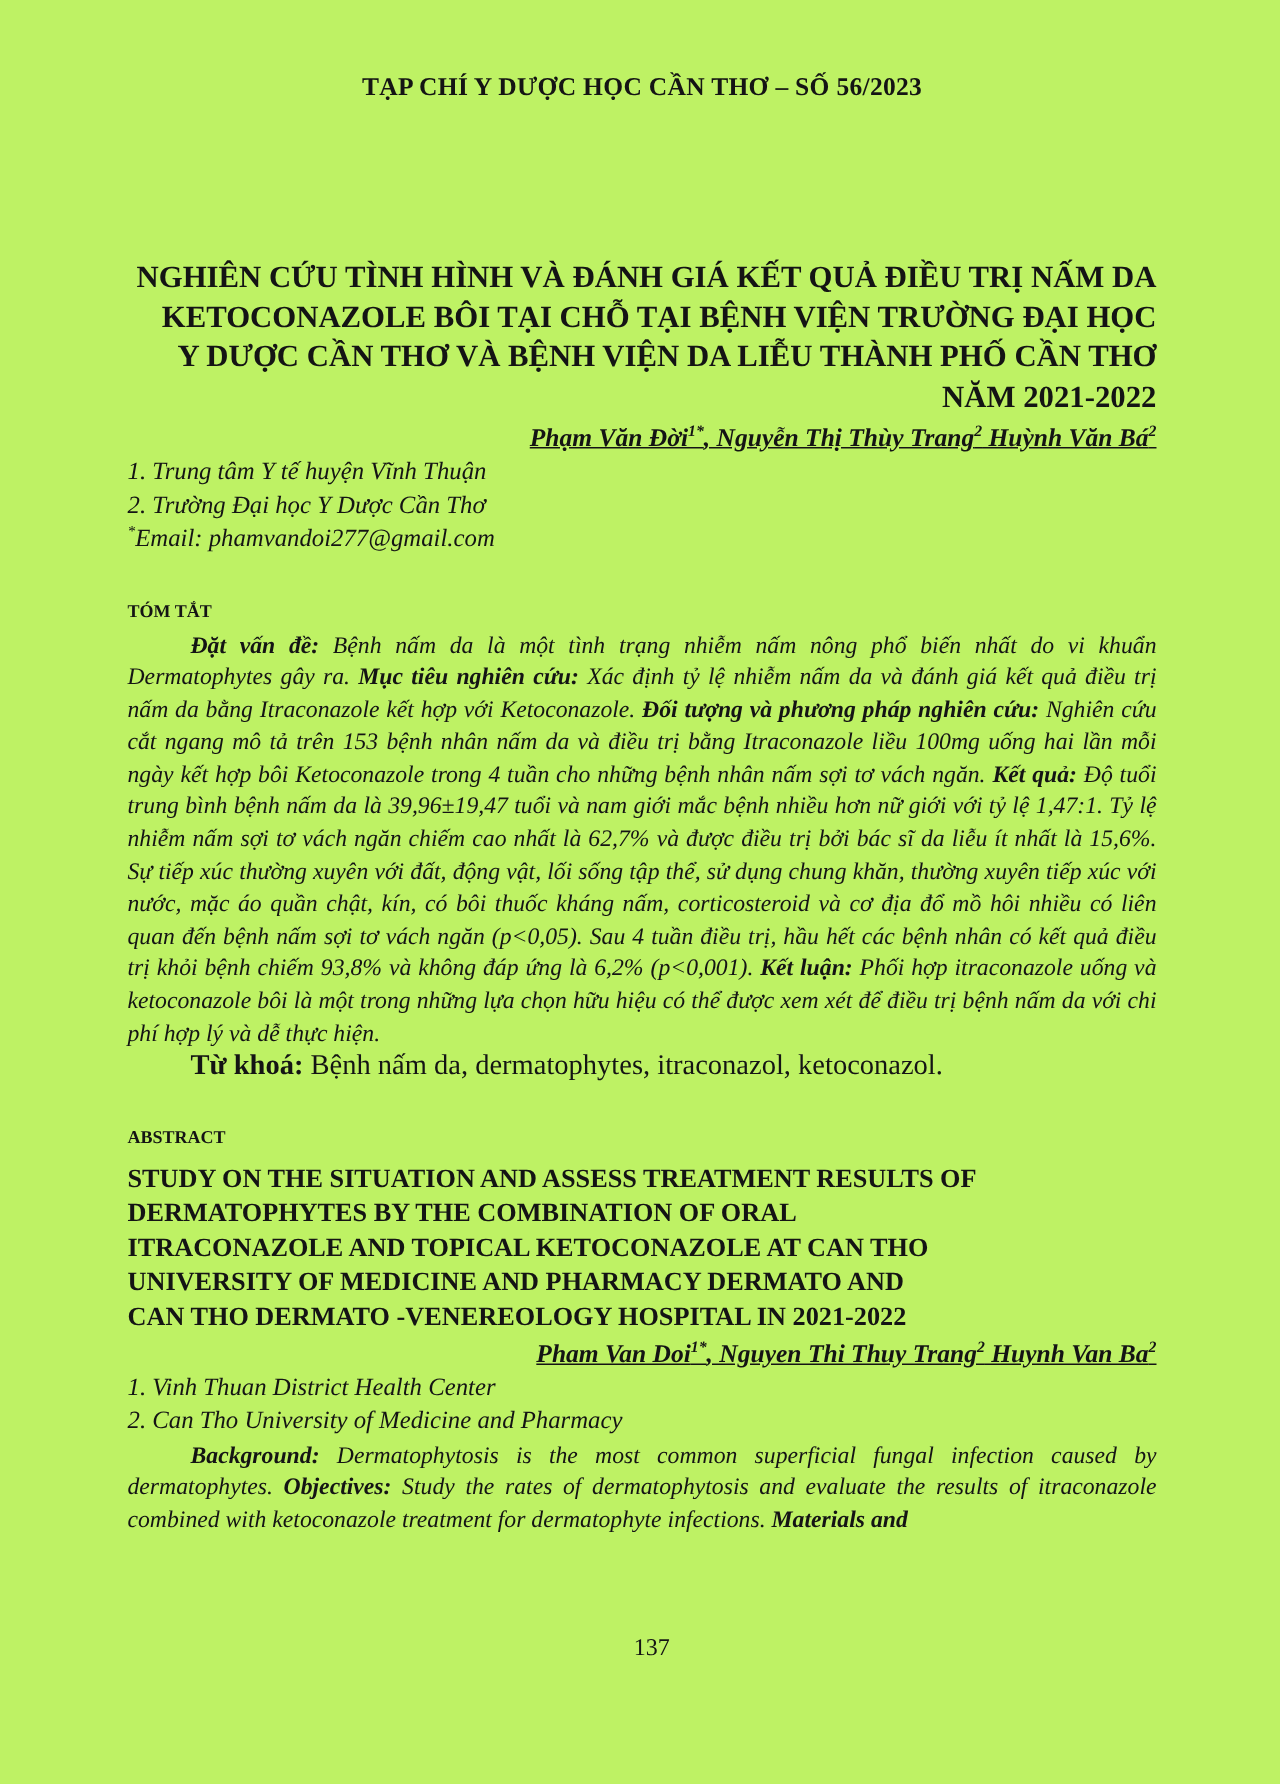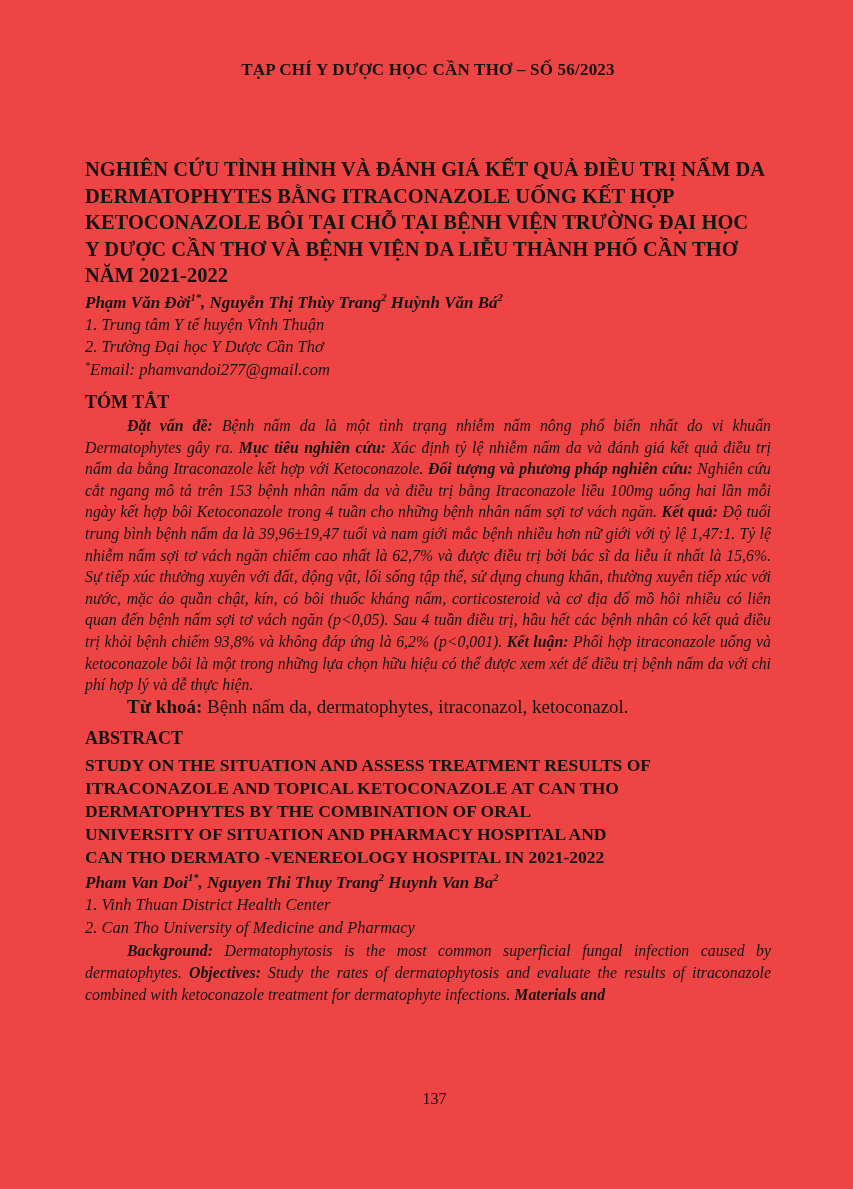--- a/index.html
+++ b/index.html
@@ -6,55 +6,56 @@
   html, body { background: #ffffff; }
   body {
     width: 853px; height: 1189px;
     font-family: "Liberation Serif", serif;
     color: #141414;
     position: relative;
     overflow: hidden;
   }
   .page {
     width: 853px; height: 1189px;
-    padding: 60px 82px 0 85px;
+    padding: 48px 82px 0 85px;
     position: relative;
-    background: #ef4444;
+    background: #bef264;
   }
   .journal-header {
     text-align: center;
     font-weight: bold;
     font-size: 17px;
     letter-spacing: 0.2px;
   }
   .title-block {
-    margin-top: 76px;
-    text-align: left;
+    margin-top: 104px;
+    text-align: right;
     font-weight: bold;
     font-size: 20.5px;
     line-height: 26.5px;
   }
   .authors-line {
     margin-top: 2px;
-    text-align: left;
+    text-align: right;
     font-weight: bold;
     font-style: italic;
     font-size: 17px;
     line-height: 23px;
+    text-decoration: underline;
   }
   .affils-vn {
     text-align: left;
     font-style: italic;
     font-size: 16.5px;
     line-height: 22.5px;
   }
   .section-heading {
     font-weight: bold;
-    font-size: 18px;
-    margin-top: 9px;
+    font-size: 12px;
+    margin-top: 24px;
     line-height: 24px;
   }
   .abstract-para {
     font-style: italic;
     font-size: 15.8px;
     line-height: 21.6px;
     text-align: justify;
     text-indent: 42px;
     margin-top: 1px;
   }
@@ -87,21 +88,20 @@
 </style>
 </head>
 <body>
 
 <div class="page">
 
   <div class="journal-header">TẠP CHÍ Y DƯỢC HỌC CẦN THƠ – SỐ 56/2023</div>
 
   <div class="title-block">
     <div>NGHIÊN CỨU TÌNH HÌNH VÀ ĐÁNH GIÁ KẾT QUẢ ĐIỀU TRỊ NẤM DA</div>
-    <div>DERMATOPHYTES BẰNG ITRACONAZOLE UỐNG KẾT HỢP</div>
     <div>KETOCONAZOLE BÔI TẠI CHỖ TẠI BỆNH VIỆN TRƯỜNG ĐẠI HỌC</div>
     <div>Y DƯỢC CẦN THƠ VÀ BỆNH VIỆN DA LIỄU THÀNH PHỐ CẦN THƠ</div>
     <div>NĂM 2021-2022</div>
   </div>
 
   <div class="authors-line"><span>Phạm Văn Đời</span><span class="sup">1*</span><span>, Nguyễn Thị Thùy Trang</span><span class="sup">2</span><span> Huỳnh Văn Bá</span><span class="sup">2</span></div>
 
   <div class="affils-vn">
     <div>1. Trung tâm Y tế huyện Vĩnh Thuận</div>
     <div>2. Trường Đại học Y Dược Cần Thơ</div>
@@ -111,23 +111,23 @@
   <div class="section-heading">TÓM TẮT</div>
 
   <div class="abstract-para"><span class="b">Đặt vấn đề: </span><span>Bệnh nấm da là một tình trạng nhiễm nấm nông phổ biến nhất do vi khuẩn Dermatophytes gây ra. </span><span class="b">Mục tiêu nghiên cứu: </span><span>Xác định tỷ lệ nhiễm nấm da và đánh giá kết quả điều trị nấm da bằng Itraconazole kết hợp với Ketoconazole. </span><span class="b">Đối tượng và phương pháp nghiên cứu: </span><span>Nghiên cứu cắt ngang mô tả trên 153 bệnh nhân nấm da và điều trị bằng Itraconazole liều 100mg uống hai lần mỗi ngày kết hợp bôi Ketoconazole trong 4 tuần cho những bệnh nhân nấm sợi tơ vách ngăn. </span><span class="b">Kết quả: </span><span>Độ tuổi trung bình bệnh nấm da là 39,96±19,47 tuổi và nam giới mắc bệnh nhiều hơn nữ giới với tỷ lệ 1,47:1. Tỷ lệ nhiễm nấm sợi tơ vách ngăn chiếm cao nhất là 62,7% và được điều trị bởi bác sĩ da liễu ít nhất là 15,6%. Sự tiếp xúc thường xuyên với đất, động vật, lối sống tập thể, sử dụng chung khăn, thường xuyên tiếp xúc với nước, mặc áo quần chật, kín, có bôi thuốc kháng nấm, corticosteroid và cơ địa đổ mồ hôi nhiều có liên quan đến bệnh nấm sợi tơ vách ngăn (p&lt;0,05). Sau 4 tuần điều trị, hầu hết các bệnh nhân có kết quả điều trị khỏi bệnh chiếm 93,8% và không đáp ứng là 6,2% (p&lt;0,001). </span><span class="b">Kết luận: </span><span>Phối hợp itraconazole uống và ketoconazole bôi là một trong những lựa chọn hữu hiệu có thể được xem xét để điều trị bệnh nấm da với chi phí hợp lý và dễ thực hiện.</span></div>
 
   <div class="keywords-line"><span class="b">Từ khoá: </span><span>Bệnh nấm da, dermatophytes, itraconazol, ketoconazol.</span></div>
 
   <div class="section-heading">ABSTRACT</div>
 
   <div class="en-title-block">
     <div>STUDY ON THE SITUATION AND ASSESS TREATMENT RESULTS OF</div>
+    <div>DERMATOPHYTES BY THE COMBINATION OF ORAL</div>
     <div>ITRACONAZOLE AND TOPICAL KETOCONAZOLE AT CAN THO</div>
-    <div>DERMATOPHYTES BY THE COMBINATION OF ORAL</div>
-    <div>UNIVERSITY OF SITUATION AND PHARMACY HOSPITAL AND</div>
+    <div>UNIVERSITY OF MEDICINE AND PHARMACY DERMATO AND</div>
     <div>CAN THO DERMATO -VENEREOLOGY HOSPITAL IN 2021-2022</div>
   </div>
 
   <div class="authors-line"><span>Pham Van Doi</span><span class="sup">1*</span><span>, Nguyen Thi Thuy Trang</span><span class="sup">2</span><span> Huynh Van Ba</span><span class="sup">2</span></div>
 
   <div class="affils-en">
     <div>1. Vinh Thuan District Health Center</div>
     <div>2. Can Tho University of Medicine and Pharmacy</div>
   </div>
 

